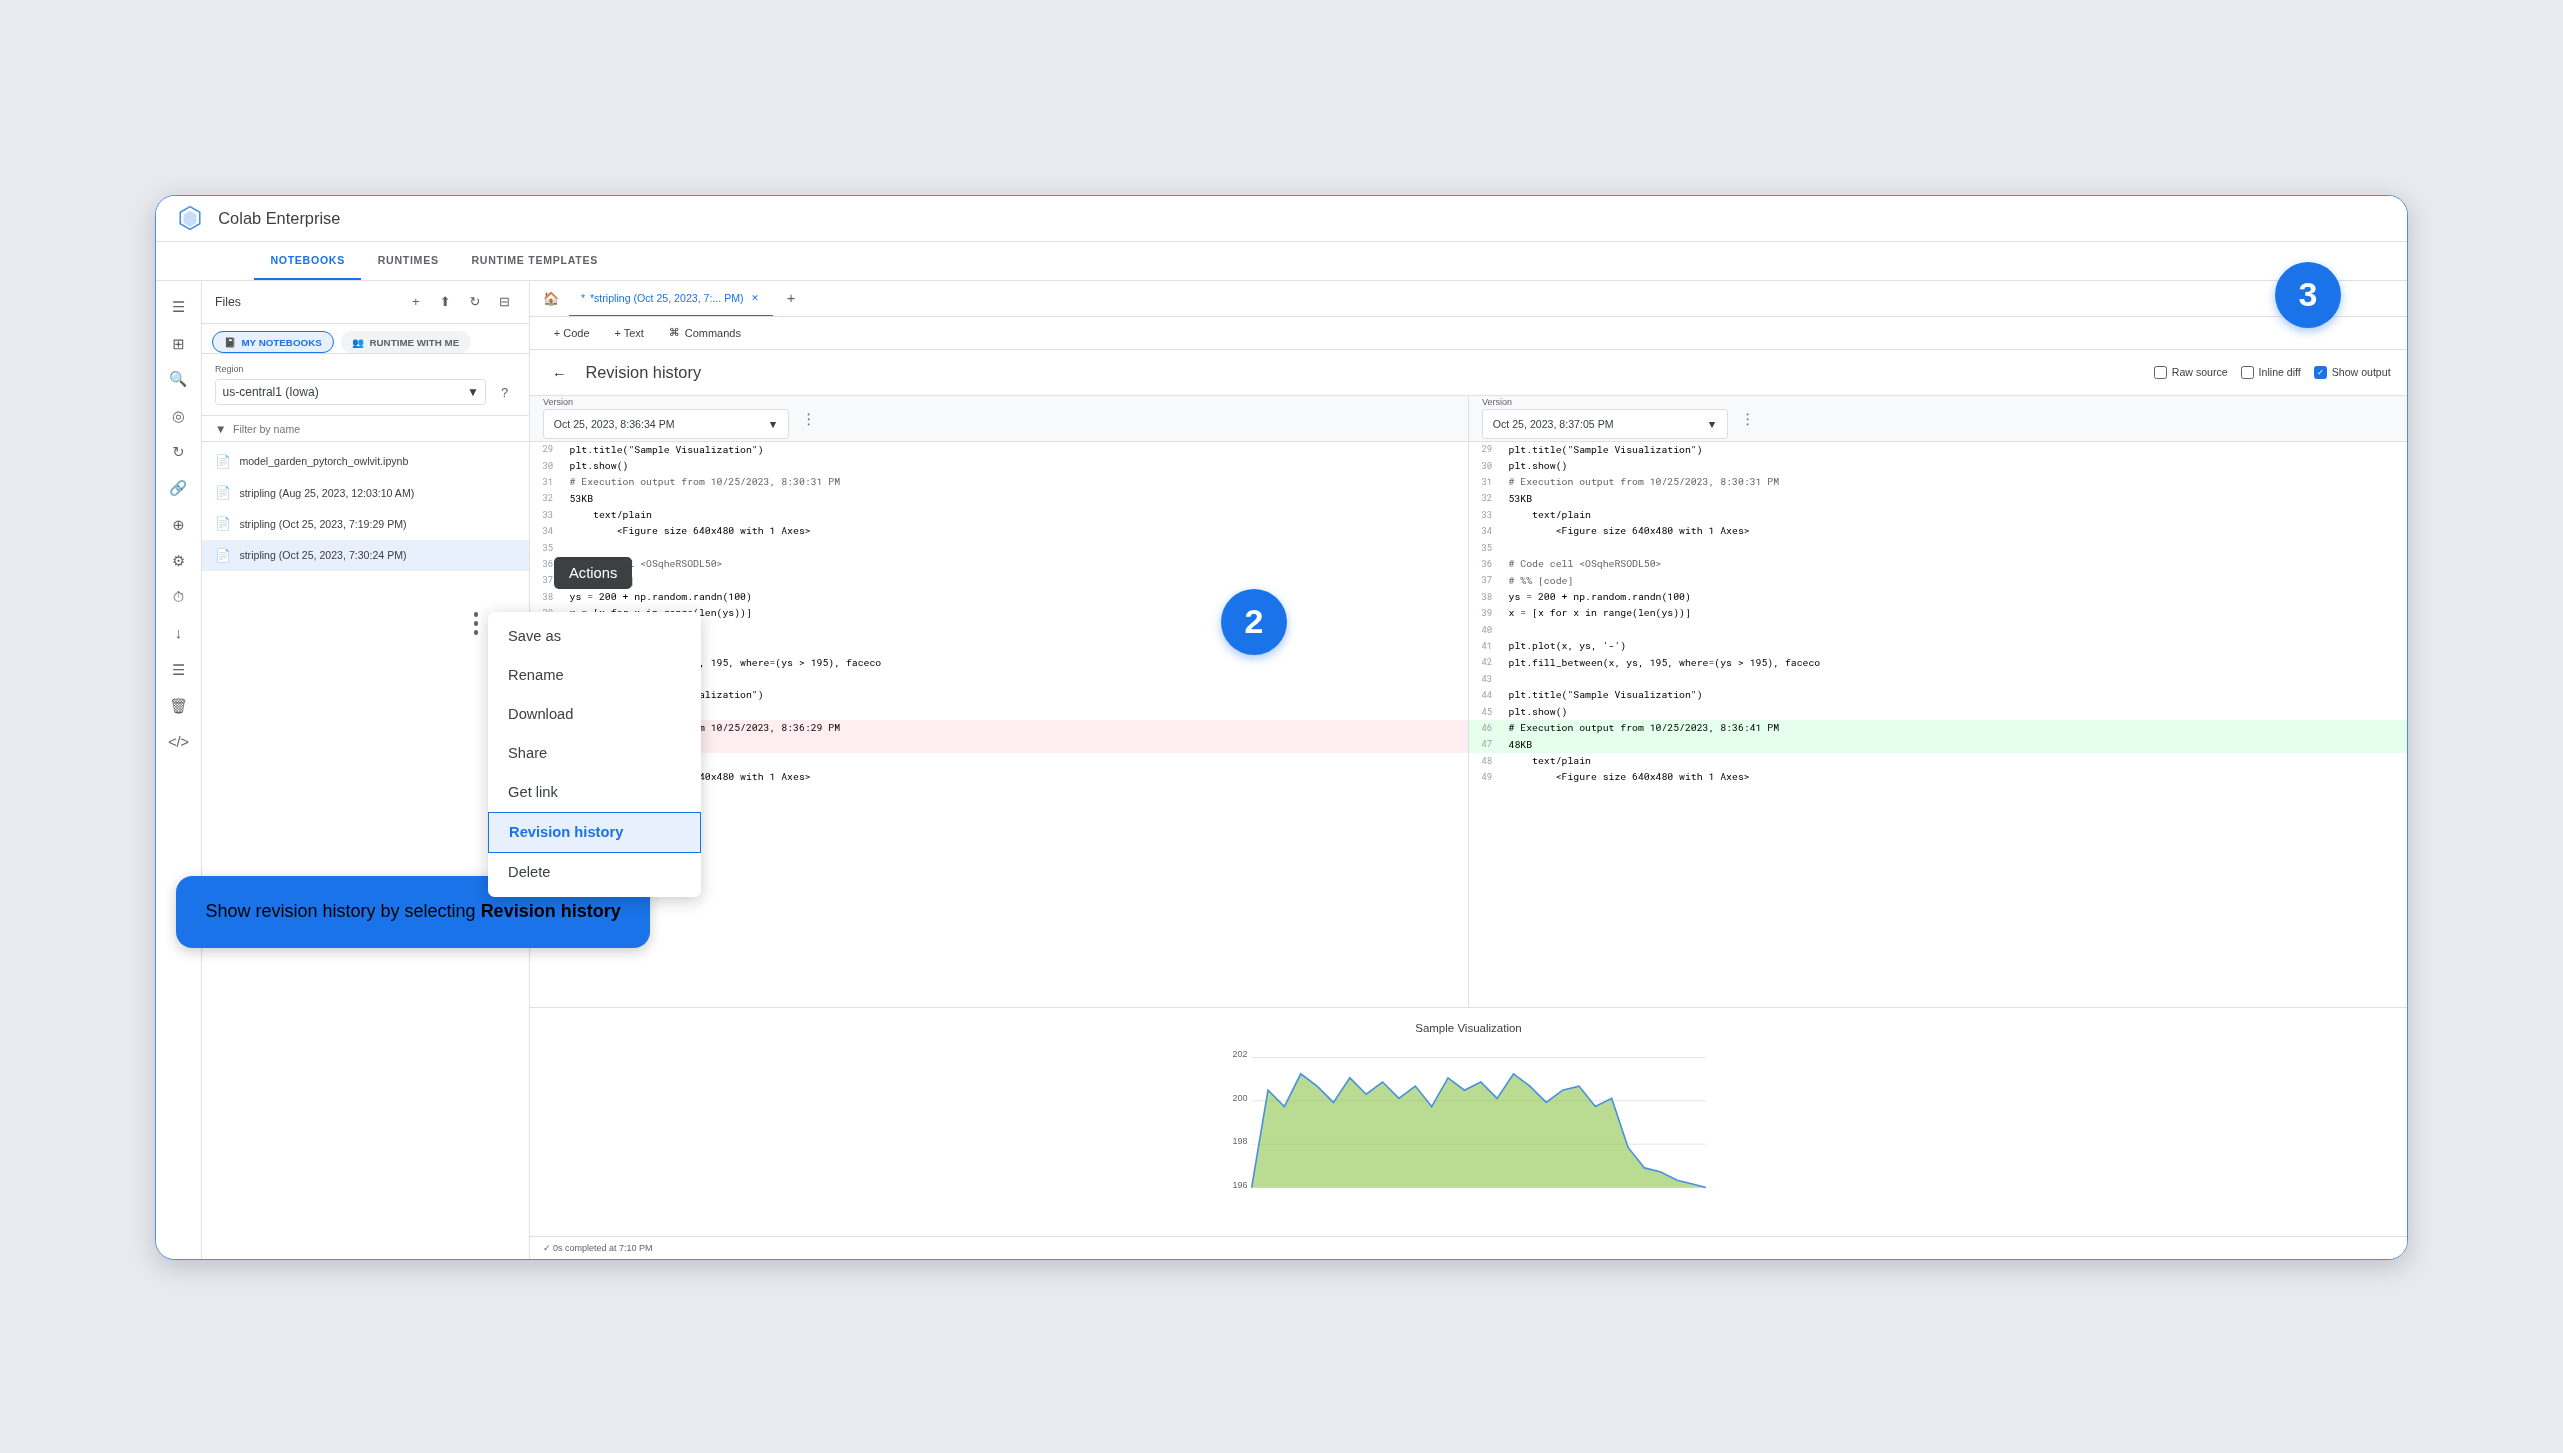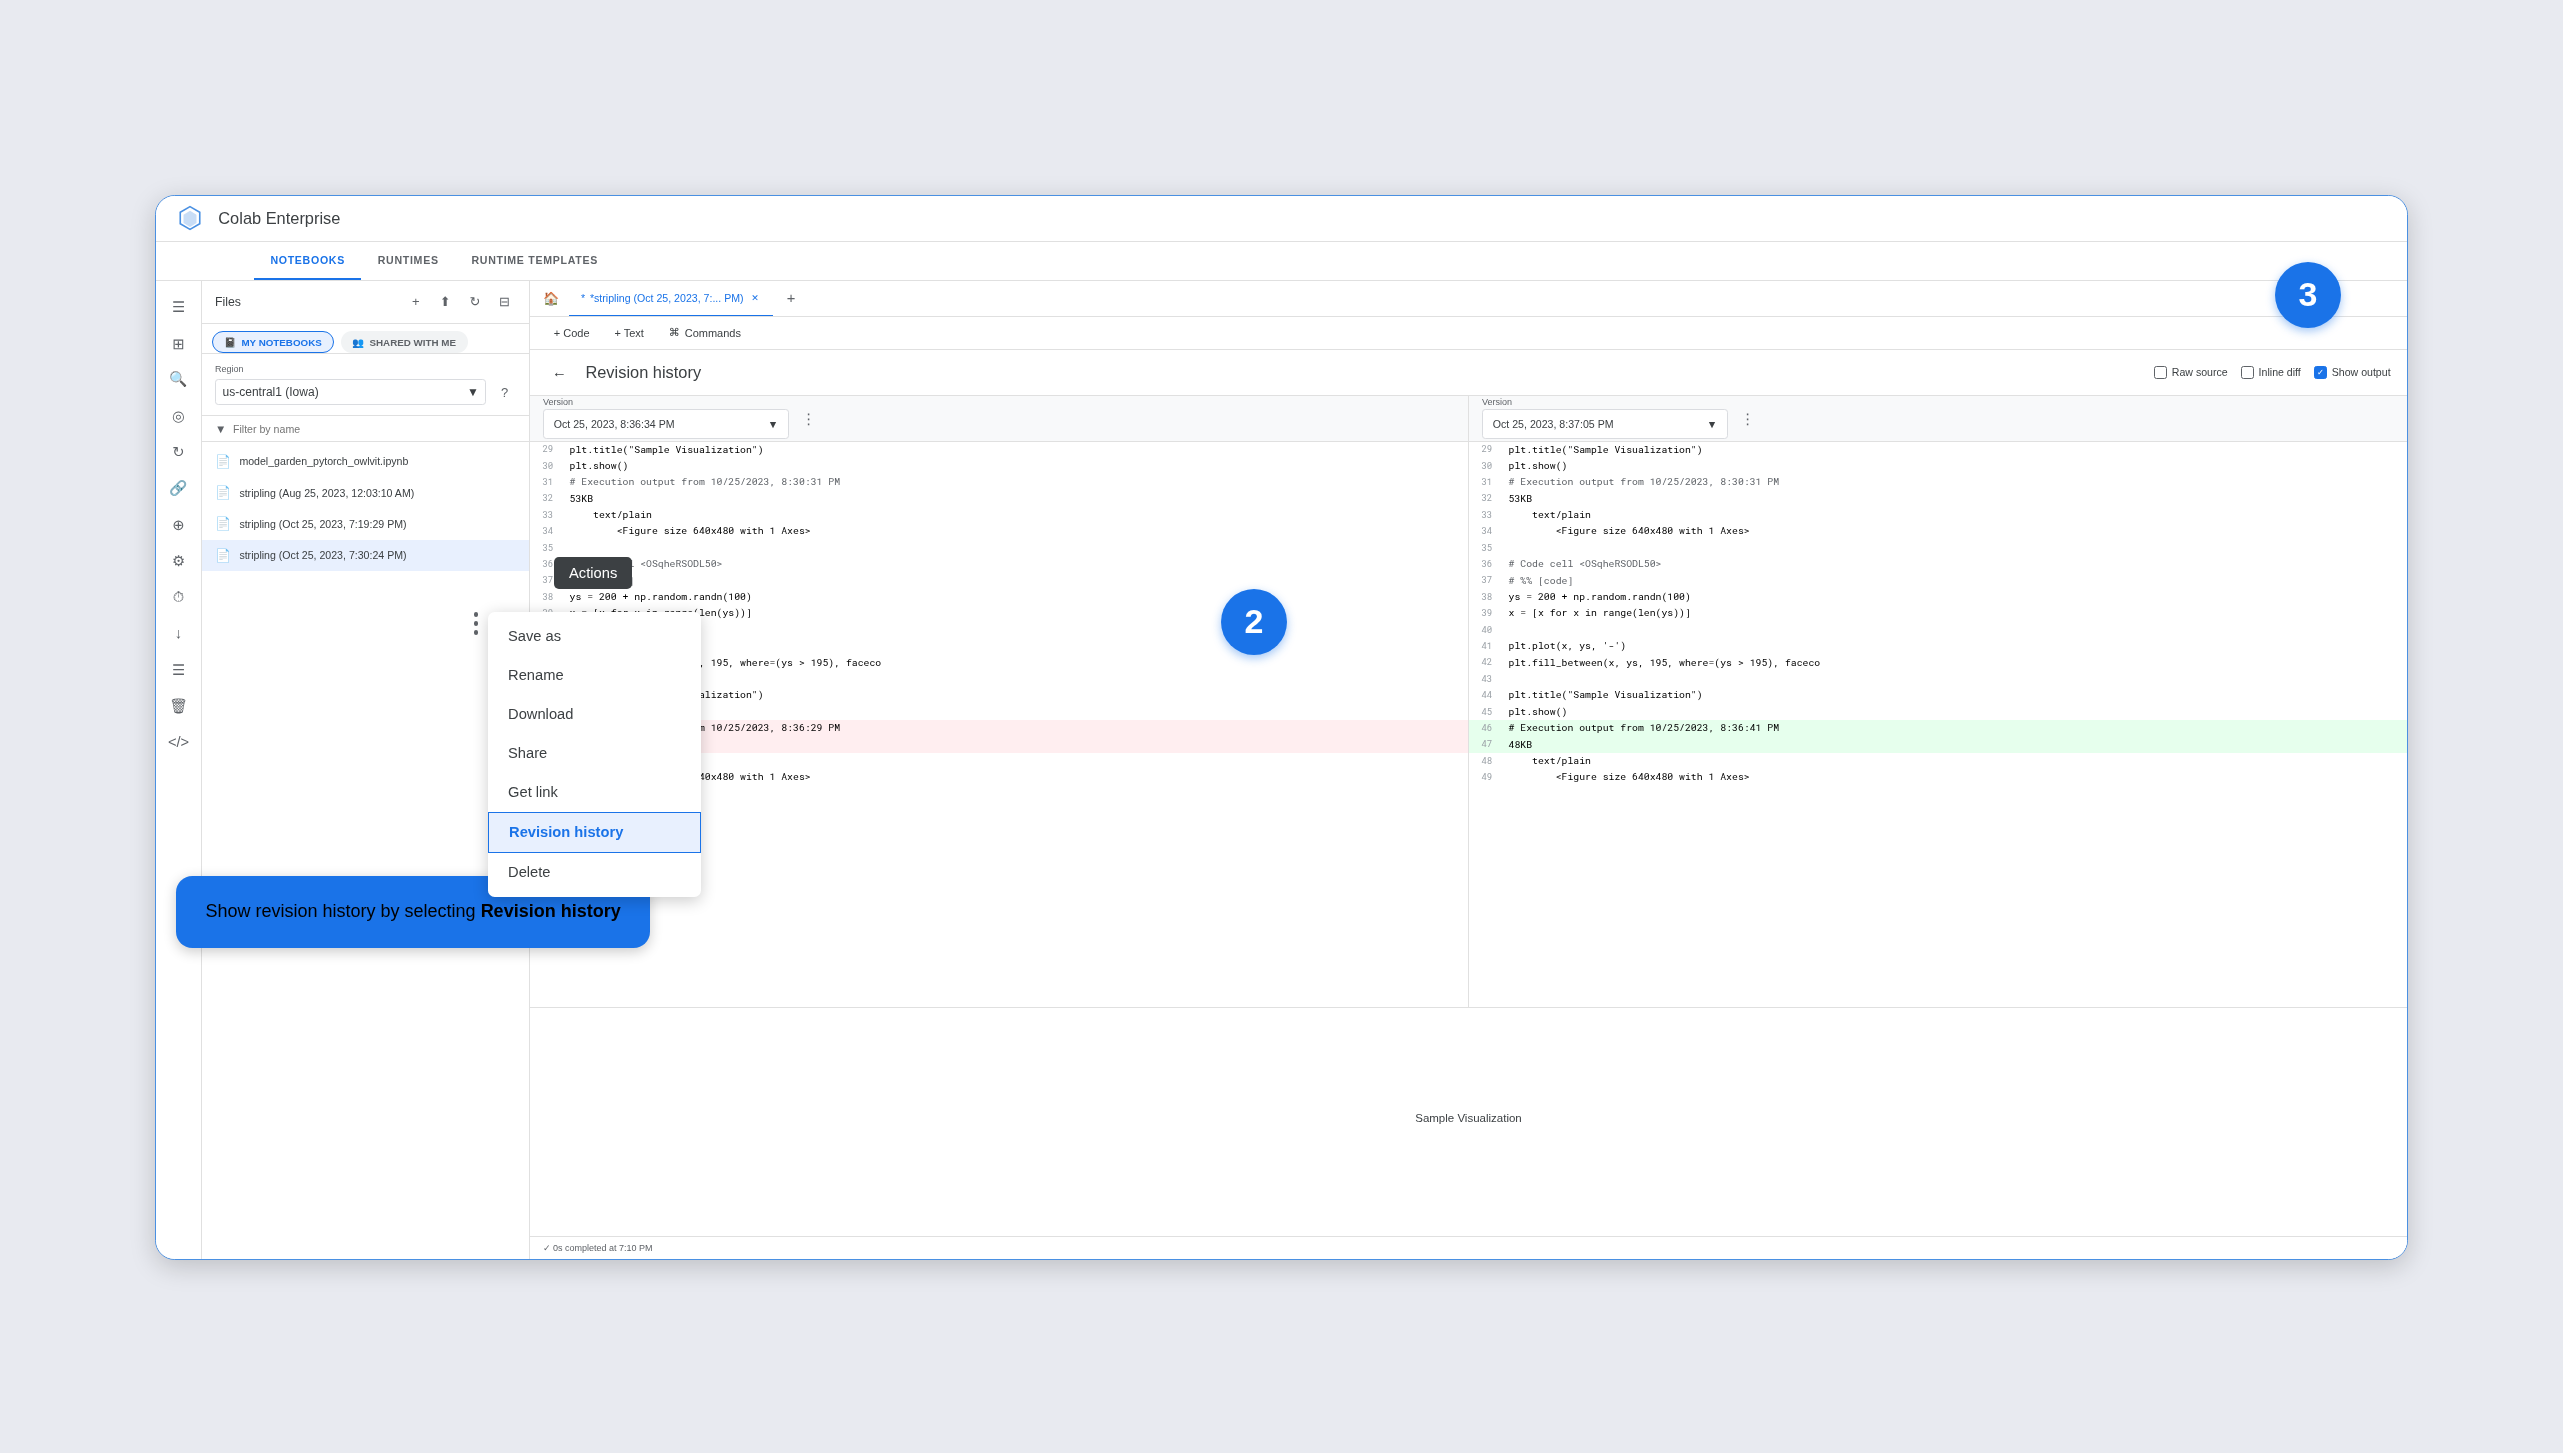--- a/index.html
+++ b/index.html
@@ -625,21 +625,21 @@
             <div class="icon-btn">⊟</div>
           </div>
         </div>
         <div class="notebook-tabs">
           <div class="notebook-tab active">
             <span>📓</span>
             <span>MY NOTEBOOKS</span>
           </div>
           <div class="notebook-tab">
             <span>👥</span>
-            <span>SHARED WITH ME</span>
+            <span>RUNTIME WITH ME</span>
           </div>
         </div>
         <div class="region-section">
           <div class="region-label">Region</div>
           <div class="region-select">
             <div class="region-dropdown">
               <span>us-central1 (Iowa)</span>
               <span>▼</span>
             </div>
             <div class="icon-btn">?</div>
@@ -911,20 +911,38 @@
                   <div class="code-line">
                     <span class="line-num">49</span>
                     <span class="line-content">        &lt;Figure size 640x480 with 1 Axes&gt;</span>
                   </div>
                 </div>
             </div>
           </div>
 
           <div class="chart-area">
             <div class="chart-title">Sample Visualization</div>
+            <div class="chart-svg-wrap">
+              <svg width="491" height="172" viewBox="0 0 600 210" style="font-size:13px">
+
+                <text x="30" y="20" font-size="11" fill="#666" text-anchor="end">202</text>
+                <text x="30" y="73" font-size="11" fill="#666" text-anchor="end">200</text>
+                <text x="30" y="126" font-size="11" fill="#666" text-anchor="end">198</text>
+                <text x="30" y="179" font-size="11" fill="#666" text-anchor="end">196</text>
+
+                <line x1="35" y1="20" x2="590" y2="20" stroke="#e0e0e0" stroke-width="1"></line>
+                <line x1="35" y1="73" x2="590" y2="73" stroke="#e0e0e0" stroke-width="1"></line>
+                <line x1="35" y1="126" x2="590" y2="126" stroke="#e0e0e0" stroke-width="1"></line>
+                <line x1="35" y1="179" x2="590" y2="179" stroke="#e0e0e0" stroke-width="1"></line>
+
+                <polygon points="35,179 55,60 75,80 95,40 115,55 135,75 155,45 175,65 195,50 215,70 235,55 255,80 275,45 295,60 315,50 335,70 355,40 375,55 395,75 415,60 435,55 455,80 475,70 495,130 515,155 535,160 555,170 575,175 590,179" fill="#8bc34a" opacity="0.6"></polygon>
+
+                <polyline points="35,179 55,60 75,80 95,40 115,55 135,75 155,45 175,65 195,50 215,70 235,55 255,80 275,45 295,60 315,50 335,70 355,40 375,55 395,75 415,60 435,55 455,80 475,70 495,130 515,155 535,160 555,170 575,175 590,179" fill="none" stroke="#4a90e2" stroke-width="2"></polyline>
+              </svg>
+            </div>
           </div>
 
           <div class="status-bar">
             <span>✓ 0s   completed at 7:10 PM</span>
           </div>
         </div>
       </div>
     </div>
 
     <div class="context-menu-overlay">

